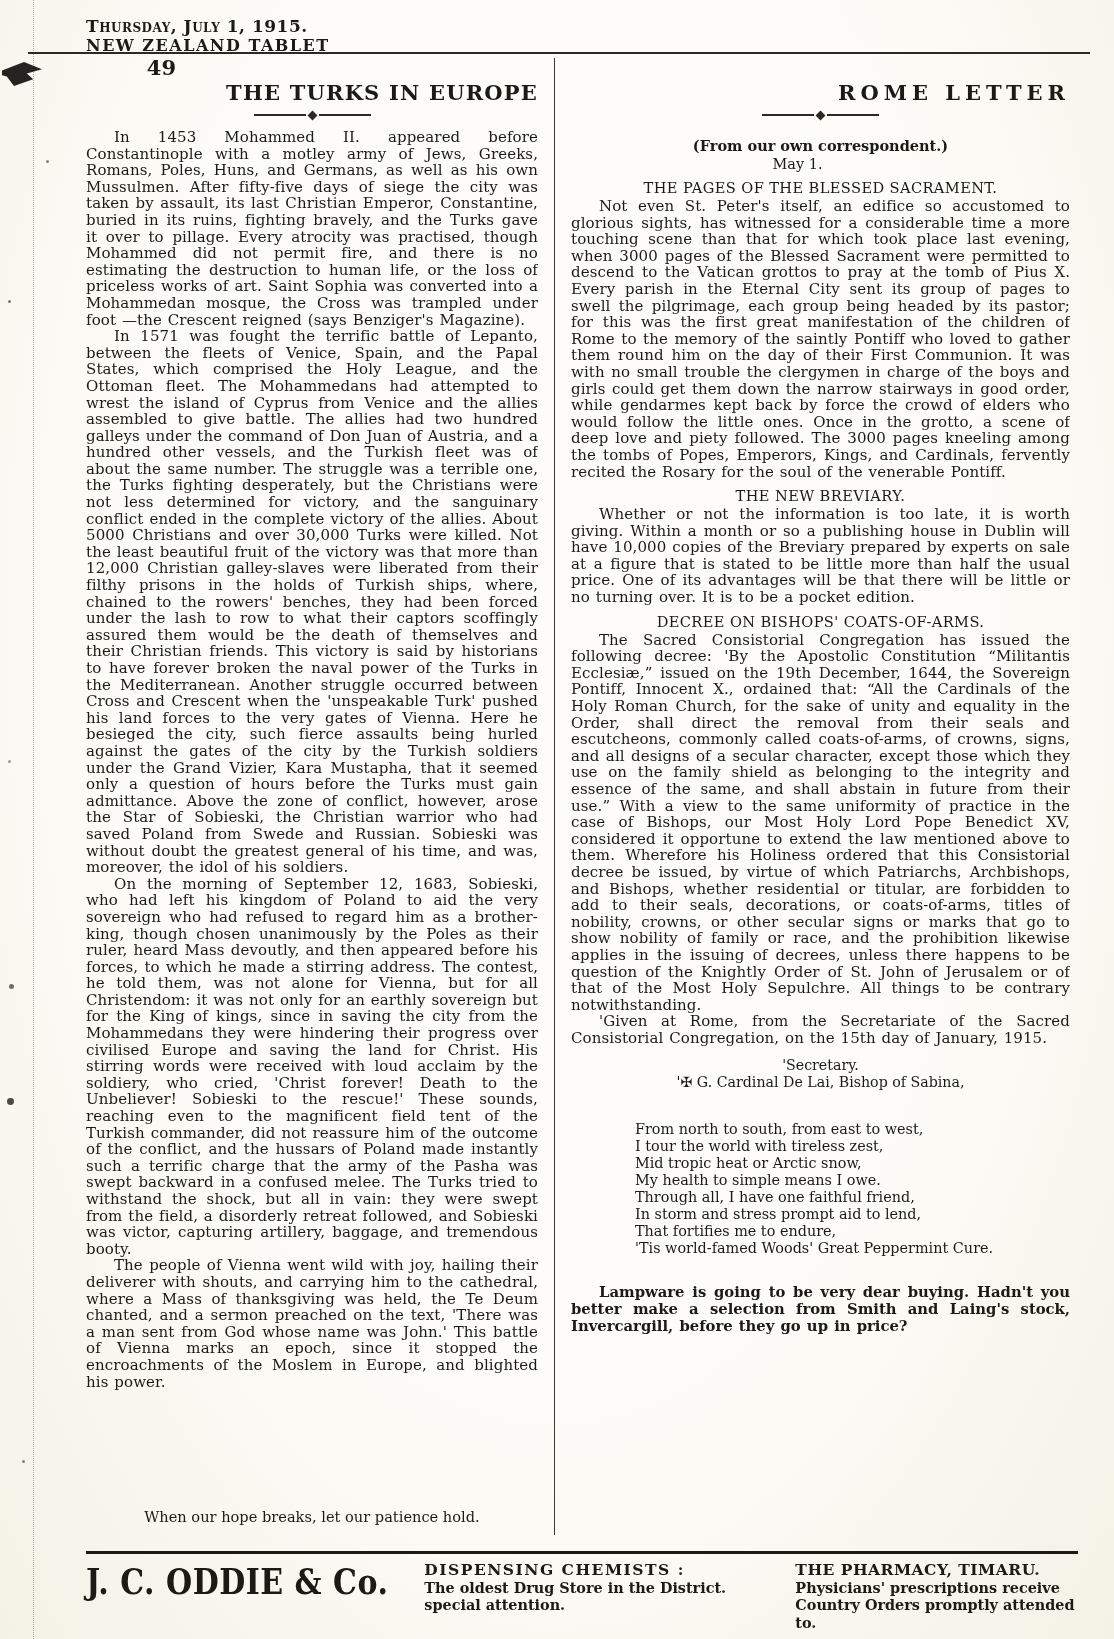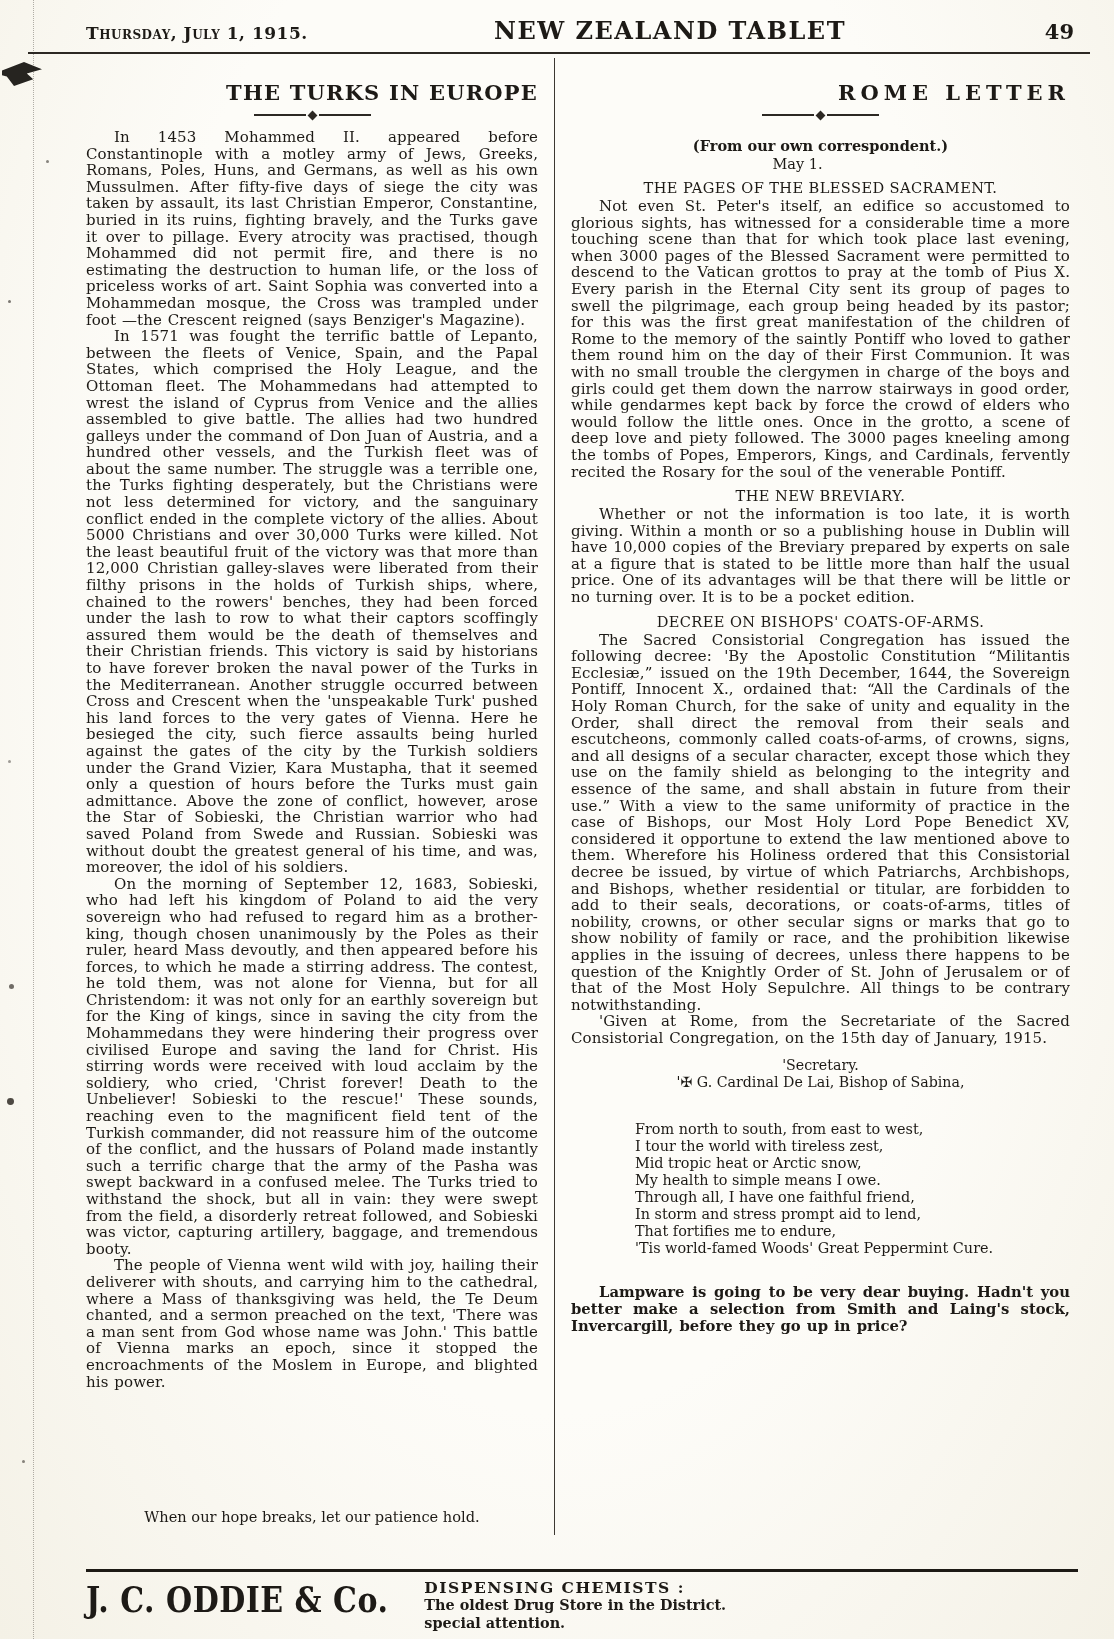--- a/index.html
+++ b/index.html
@@ -33,29 +33,29 @@
     box-shadow: 38px -140px 0 rgba(20,15,10,.5),
                 2px 685px 0 1px rgba(20,15,10,.6),
                 1px 800px 0 2px rgba(20,15,10,.75),
                 14px 1160px 0 rgba(20,15,10,.5),
                 0 460px 0 rgba(20,15,10,.4);
   }
 
   
   .header {
     position: absolute; top: 16px; left: 86px; right: 40px; height: 36px;
-    display: flex; align-items: baseline;
+    display: flex; align-items: baseline; flex-direction: column;
   }
   .header-date {
     width: 270px; font-variant: small-caps; font-weight: bold;
     font-size: 17px; letter-spacing: .5px;
   }
   .masthead {
     flex: 1; text-align: center; font-weight: bold;
-    font-size: 24px; letter-spacing: 1.5px; white-space: nowrap;
+    font-size: 16px; letter-spacing: 1.5px; white-space: nowrap;
   }
   .page-number { width: 90px; text-align: right; font-weight: bold; font-size: 21px; }
   .header-rule {
     position: absolute; top: 52px; left: 28px; right: 24px; height: 2px;
     background: #2c2823;
   }
 
   
   .columns {
     position: absolute; top: 58px; left: 86px; right: 44px; bottom: 104px;
@@ -198,15 +198,20 @@
     </div>
   </div>
 
   <div class="footer-ad">
     <div class="company">J. C. ODDIE &amp; Co.</div>
     <div class="footer-mid">
       <div class="big">DISPENSING  CHEMISTS    :</div>
       <div>The oldest Drug Store in the District.</div>
       <div>special attention.</div>
     </div>
+    <div class="footer-right">
+      <div class="big">THE PHARMACY, TIMARU.</div>
+      <div>Physicians' prescriptions receive</div>
+      <div>Country Orders promptly attended to.</div>
+    </div>
   </div>
 
 </div>
 
 </body></html>

